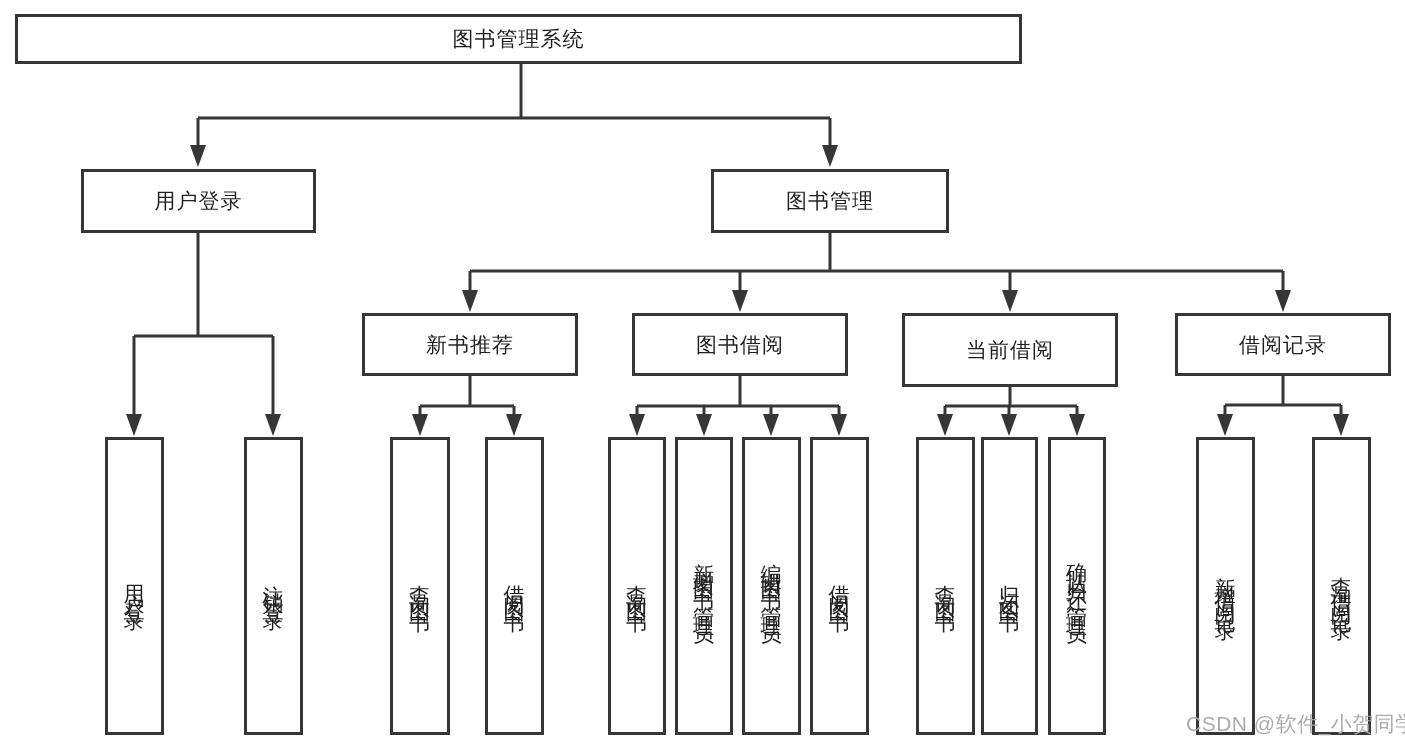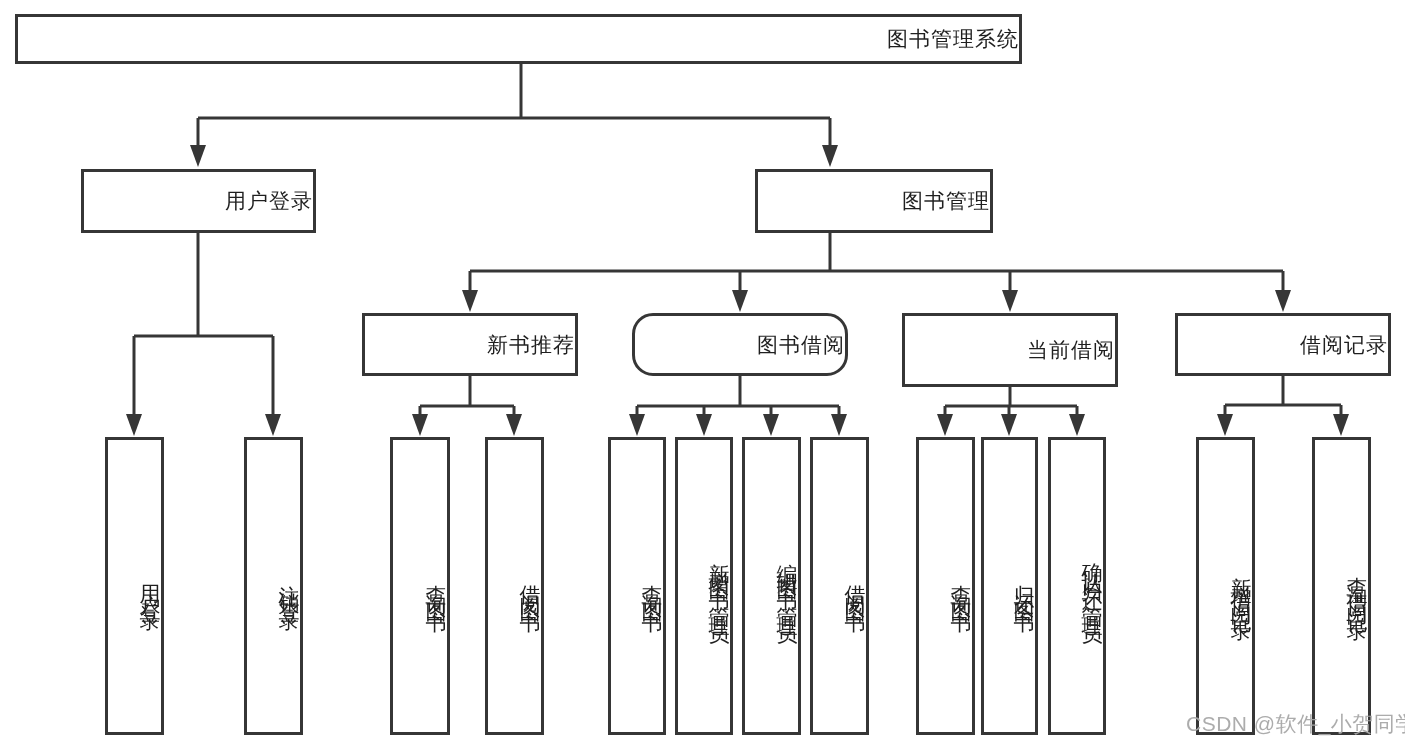--- a/index.html
+++ b/index.html
@@ -32,21 +32,21 @@
     fill: #363636;
     stroke: none;
   }
   .node {
     position: absolute;
     box-sizing: border-box;
     border: 3px solid #363636;
     background: #ffffff;
     display: flex;
     align-items: center;
-    justify-content: flex-end;
+    justify-content: center;
     color: #1f1f1f;
     font-size: 21px;
     letter-spacing: 1px;
     text-align: center;
   }
   .node.vtext {
     font-size: 21px;
   }
   .node.vtext .label {
     writing-mode: vertical-rl;
@@ -133,28 +133,28 @@
     <polygon points="1333,414 1349,414 1341,436"></polygon>
   </svg>
 
   <div class="node" style="left:15px; top:14px; width:1007px; height:50px;">
     <span class="label">图书管理系统</span>
   </div>
 
   <div class="node" style="left:81px; top:169px; width:235px; height:64px;">
     <span class="label">用户登录</span>
   </div>
-  <div class="node" style="left:711px; top:169px; width:238px; height:64px;margin-left:44px;">
+  <div class="node" style="left:711px; top:169px; width:238px; height:64px;">
     <span class="label">图书管理</span>
   </div>
 
   <div class="node" style="left:362px; top:313px; width:216px; height:63px;">
     <span class="label">新书推荐</span>
   </div>
-  <div class="node" style="left:632px; top:313px; width:216px; height:63px;border-radius:21px;">
+  <div class="node" style="left:632px; top:313px; width:216px; height:63px;">
     <span class="label">图书借阅</span>
   </div>
   <div class="node" style="left:902px; top:313px; width:216px; height:74px;">
     <span class="label">当前借阅</span>
   </div>
   <div class="node" style="left:1175px; top:313px; width:216px; height:63px;">
     <span class="label">借阅记录</span>
   </div>
 
   <div class="node vtext" style="left:105px; top:437px; width:59px; height:298px;">

